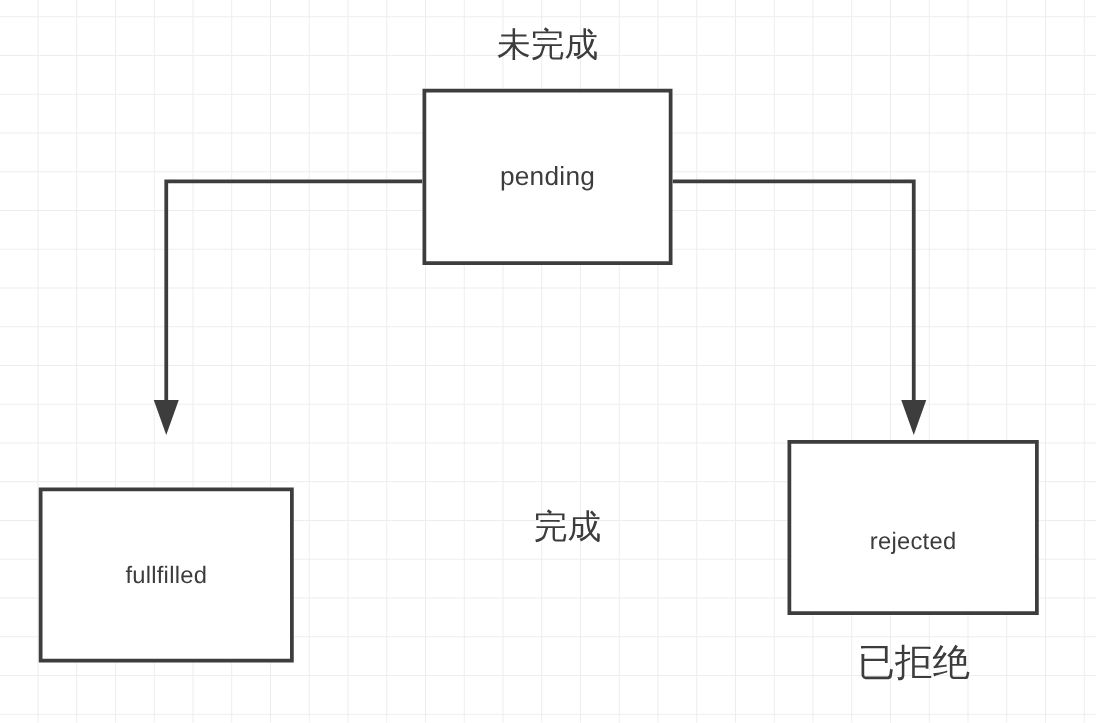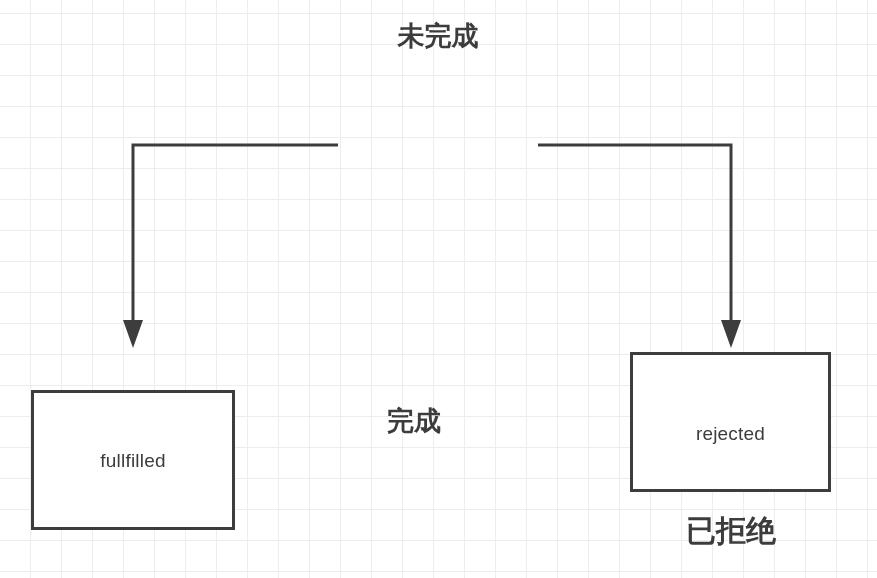--- a/index.html
+++ b/index.html
@@ -77,28 +77,28 @@
     height: 140px;
   }
   #node-fullfilled .node-label { font-size: 19px; }
   #node-rejected   .node-label { font-size: 19px; margin-top: 22px; }
 
   
   .caption {
     position: absolute;
     color: #3c3c3c;
     font-size: 27px;
-    font-weight: 700;
+    font-weight: 400;
     white-space: nowrap;
     transform: translateX(-50%);
     line-height: 1;
     text-align: right;
   }
   #caption-unfinished { left: 438px; top: 23px; }
-  #caption-finished   { left: 414px; top: 408px; }
+  #caption-finished   { left: 454px; top: 408px; }
   #caption-fulfilled-cn { left: 133px; top: 516px; font-size: 26px; }
   #caption-rejected-cn  { left: 731px; top: 516px; font-size: 30px; }
 </style>
 </head>
 <body>
 
 <div id="canvas">
 
   <svg id="edges" width="877" height="578" viewBox="0 0 877 578" xmlns="http://www.w3.org/2000/svg">
 
@@ -108,20 +108,23 @@
     </g>
 
     <g>
       <path d="M 538 145 L 731 145 L 731 322" fill="none" stroke="#3d3d3d" stroke-width="3" stroke-linecap="butt" stroke-linejoin="miter"></path>
       <polygon points="721,320 741,320 731,348" fill="#3d3d3d"></polygon>
     </g>
   </svg>
 
   <div class="caption" id="caption-unfinished">未完成</div>
 
+  <div class="node" id="node-pending">
+    <span class="node-label">pending</span>
+  </div>
 
   <div class="node" id="node-fullfilled">
     <span class="node-label">fullfilled</span>
   </div>
 
   <div class="node" id="node-rejected">
     <span class="node-label">rejected</span>
   </div>
 
   <div class="caption" id="caption-finished">完成</div>

